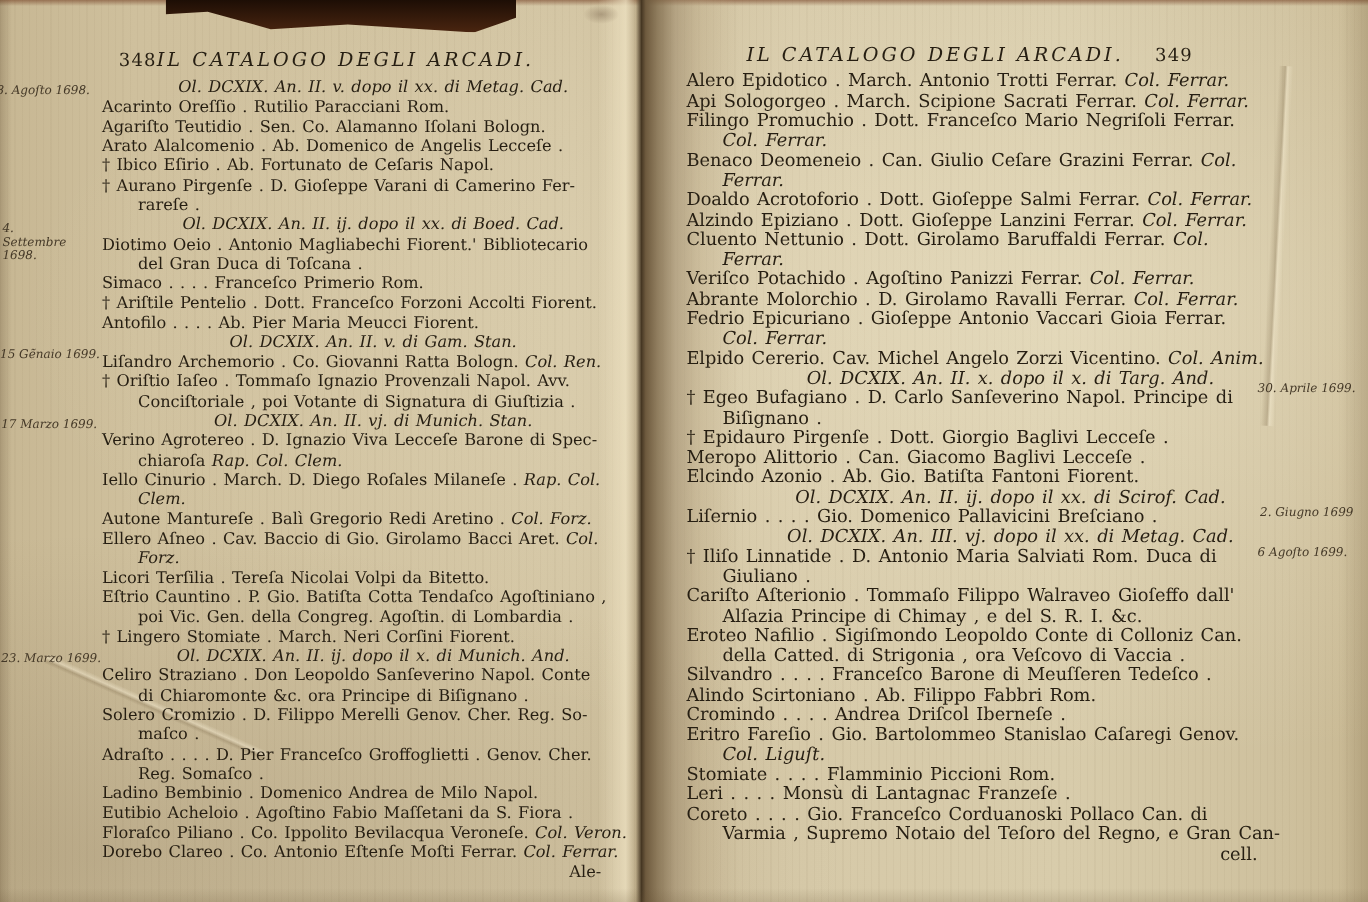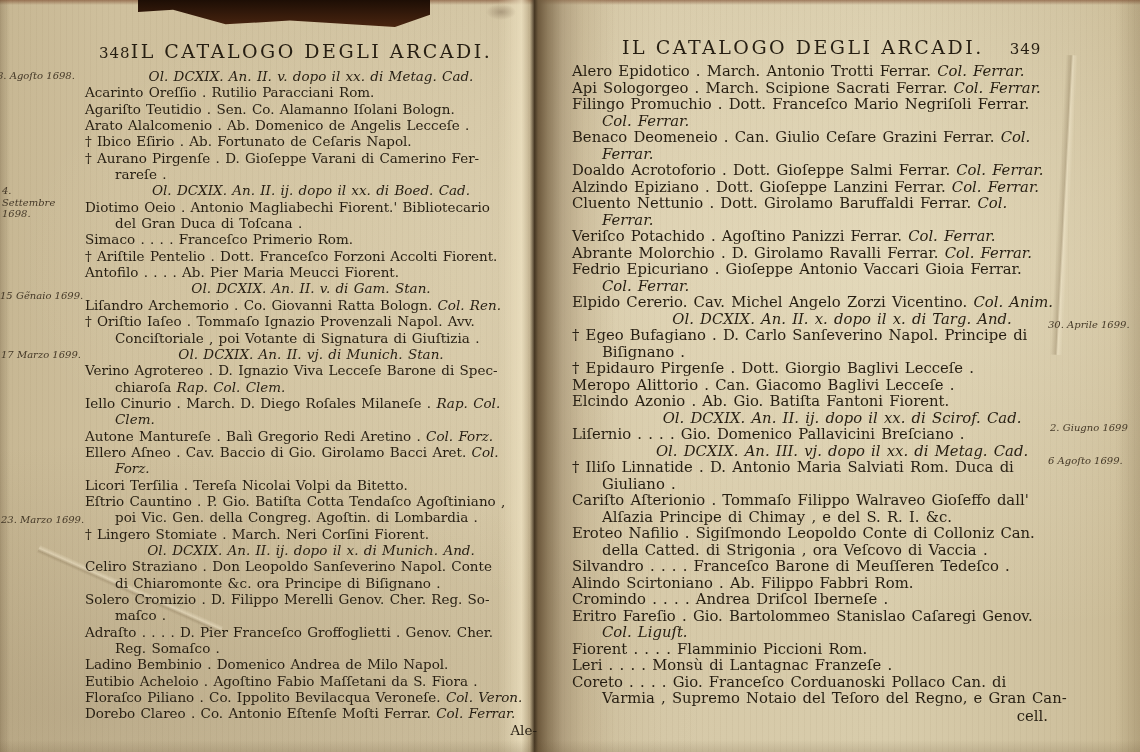--- a/index.html
+++ b/index.html
@@ -34,33 +34,33 @@
   .crease-left { position:absolute; left:30px; top:585px; width:200px; height:9px; transform:rotate(24deg);
     background:linear-gradient(180deg, rgba(0,0,0,0), rgba(255,246,222,0.4) 40%, rgba(105,85,55,0.22) 70%, rgba(0,0,0,0)); }
 
   .page { position:absolute; }
   .page-left  { left:85px;  top:40px; width:452px; }
   .page-right { left:572px; top:36px; width:540px; }
 
   .header { display:flex; align-items:baseline; font-size:15px; }
   .page-left  .header { padding-left:14px; }
   .page-right .header { padding-left:50px; gap:26px; }
-  .header .title { letter-spacing:2.5px; font-size:19px; white-space:nowrap; }
+  .header .title { font-style:italic; letter-spacing:2.5px; font-size:16px; white-space:nowrap; }
   .header .pagenum { font-size:15px; letter-spacing:1px; }
 
   .body { margin-top:6px; font-size:13.5px; line-height:16.35px; word-spacing:1px; }
   .page-right .body { margin-top:5px; font-size:14.8px; line-height:16.5px; word-spacing:1.5px; }
 
   .line    { white-space:nowrap; }
   .heading { text-align:center; font-style:italic; }
   .cont    { padding-left:30px; }
   .it      { font-style:italic; }
 
   .catchword { text-align:right; font-size:13.5px; }
-  .page-left  .catchword { }
+  .page-left  .catchword { padding-right:36px; }
   .page-right .catchword { padding-right:64px; font-size:14.8px; }
 
   .mnote { position:absolute; font-style:italic; font-size:10px; line-height:11.5px;
            color:#443827; white-space:nowrap; }
   .mnote.wrap { white-space:normal; width:62px; }
 </style>
 </head>
 <body>
 
 <div class="book">
@@ -158,30 +158,30 @@
         <div class="line cont"><span>Giuliano .</span></div>
         <div class="line entry"><span>Cariſto Aſterionio . Tommaſo Filippo Walraveo Gioſeffo dall'</span></div>
         <div class="line cont"><span>Alſazia Principe di Chimay , e del S. R. I. &amp;c.</span></div>
         <div class="line entry"><span>Eroteo Nafilio . Sigiſmondo Leopoldo Conte di Colloniz Can.</span></div>
         <div class="line cont"><span>della Catted. di Strigonia , ora Veſcovo di Vaccia .</span></div>
         <div class="line entry"><span>Silvandro . . . . Franceſco Barone di Meuſſeren Tedeſco .</span></div>
         <div class="line entry"><span>Alindo Scirtoniano . Ab. Filippo Fabbri Rom.</span></div>
         <div class="line entry"><span>Cromindo . . . . Andrea Driſcol Iberneſe .</span></div>
         <div class="line entry"><span>Eritro Fareſio . Gio. Bartolommeo Stanislao Caſaregi Genov.</span></div>
         <div class="line cont"><span class="it">Col. Liguſt.</span></div>
-        <div class="line entry"><span>Fiorent . . . . Flamminio Piccioni Rom.</span></div>
+        <div class="line entry"><span>Stomiate . . . . Flamminio Piccioni Rom.</span></div>
         <div class="line entry"><span>Leri . . . . Monsù di Lantagnac Franzeſe .</span></div>
         <div class="line entry"><span>Coreto . . . . Gio. Franceſco Corduanoski Pollaco Can. di</span></div>
         <div class="line cont"><span>Varmia , Supremo Notaio del Teſoro del Regno, e Gran Can-</span></div>
       </div>
     <div class="catchword">cell.</div>
   </div>
 
   <div class="mnote" style="top:70px; left:-3px;">8. Agoſto 1698.</div>
   <div class="mnote wrap" style="top:185px; left:2px;">4. Settembre 1698.</div>
   <div class="mnote" style="top:290px; left:0px;">15 Gẽnaio 1699.</div>
   <div class="mnote" style="top:349px; left:1px;">17 Marzo 1699.</div>
-  <div class="mnote" style="top:514px; left:1px;">23. Marzo 1699.</div>
+  <div class="mnote" style="top:544px; left:1px;">23. Marzo 1699.</div>
 
   <div class="mnote" style="top:319px; left:1048px;">30. Aprile 1699.</div>
   <div class="mnote" style="top:422px; left:1050px;text-align:center;">2. Giugno 1699</div>
   <div class="mnote" style="top:455px; left:1048px;">6 Agoſto 1699.</div>
 </div>
 
 </body></html>

